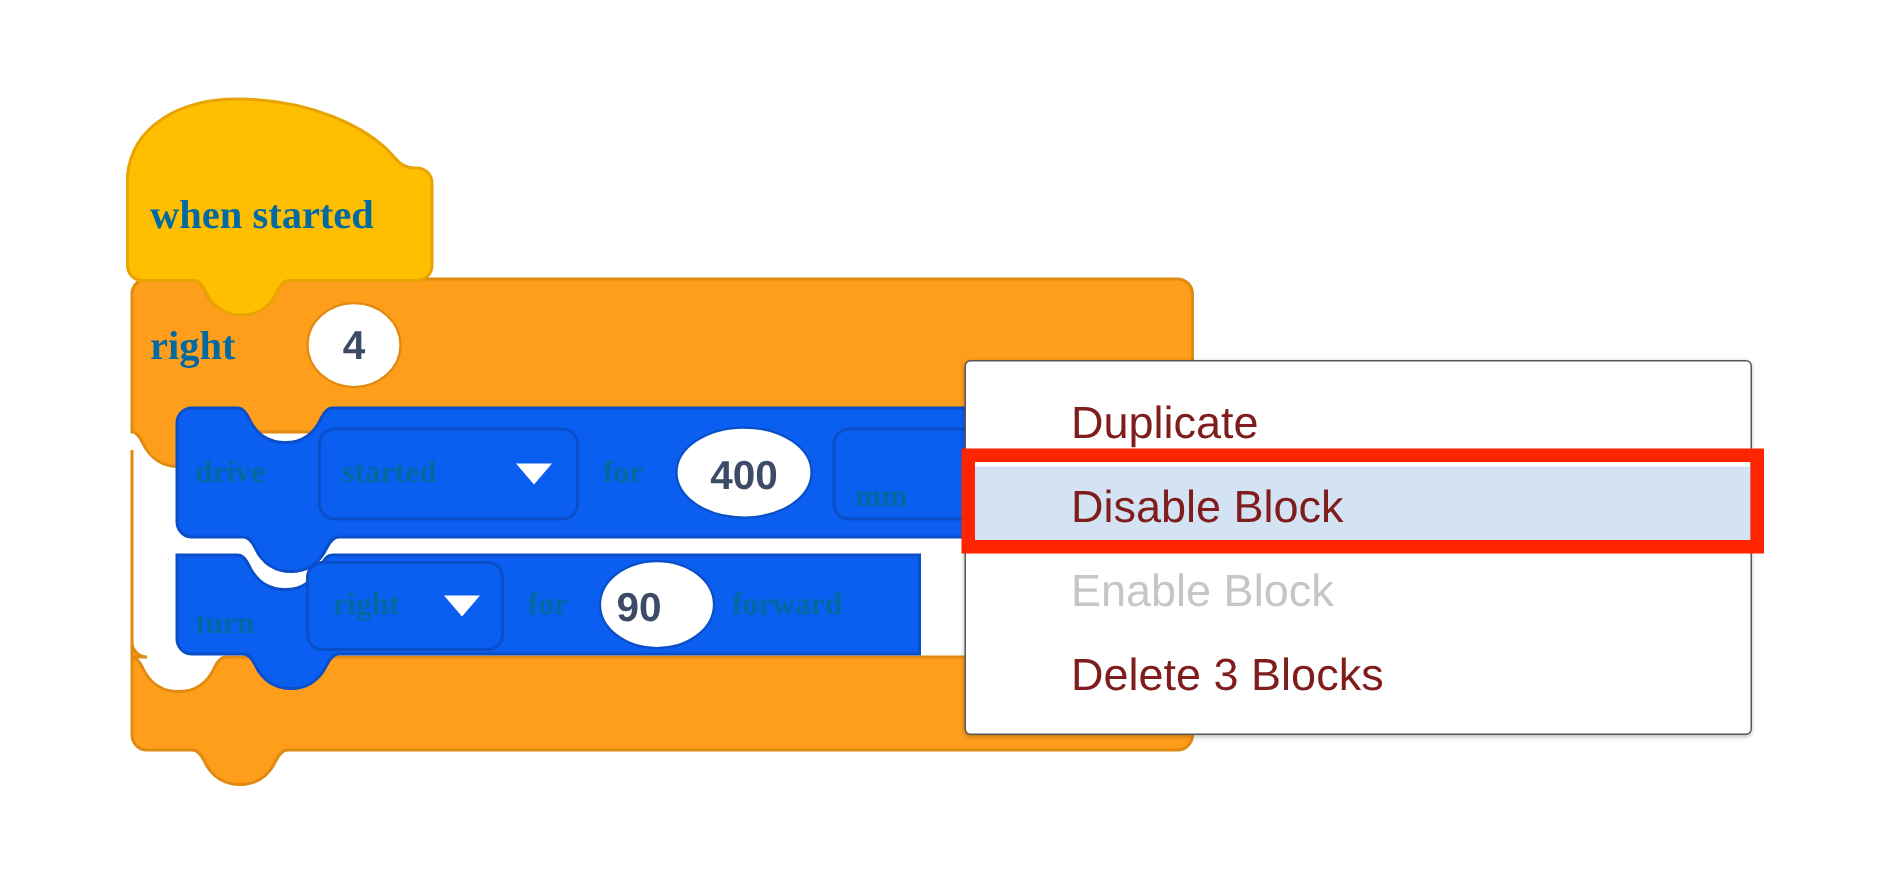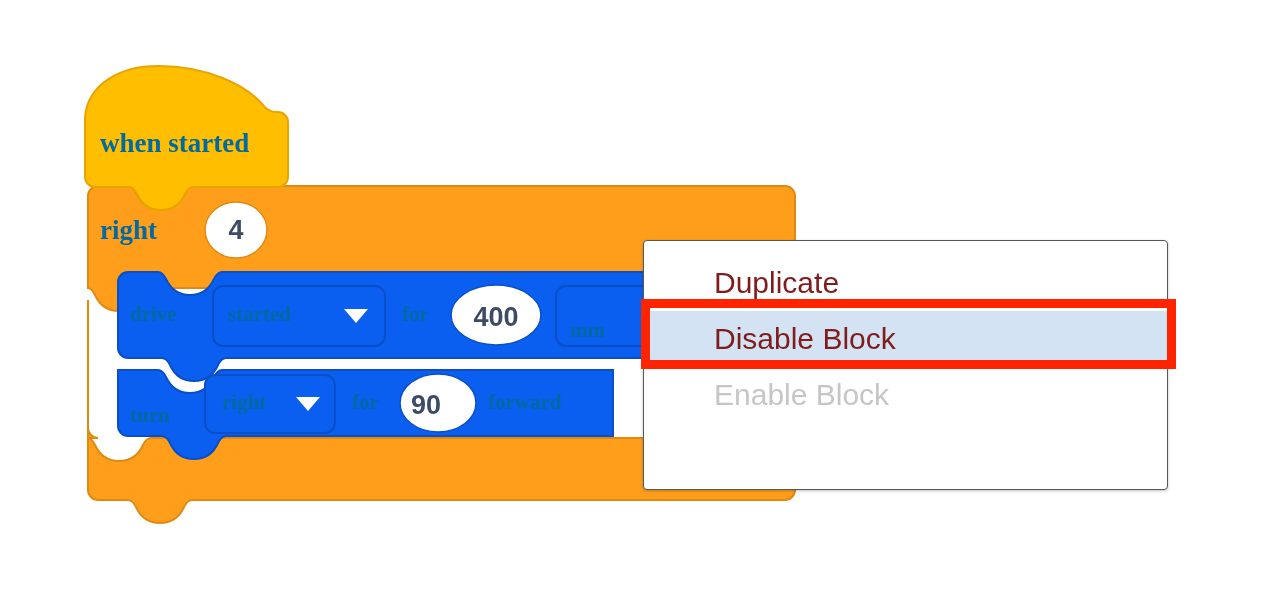--- a/index.html
+++ b/index.html
@@ -218,15 +218,16 @@
 <div class="blk-text stmt-label" style="left:130px; top:390px;margin-top:13px;">turn</div>
 <div class="blk-text stmt-label" style="left:222px; top:390px;">right</div>
 <div class="blk-text stmt-label" style="left:352px; top:390px;">for</div>
 <div class="oval-value" style="left:400px; top:390px; width:52px;">90</div>
 <div class="blk-text stmt-label" style="left:488px; top:390px;">forward</div>
 
 <div id="context-menu">
   <div class="menu-item" style="top:14px;">Duplicate</div>
   <div class="menu-item highlighted" style="top:70px;">Disable Block</div>
   <div class="menu-item disabled" style="top:126px;">Enable Block</div>
+  <div class="menu-item" style="top:182px;">Delete 3 Blocks</div>
 </div>
 
 <div id="red-highlight"></div>
 
 </body></html>

